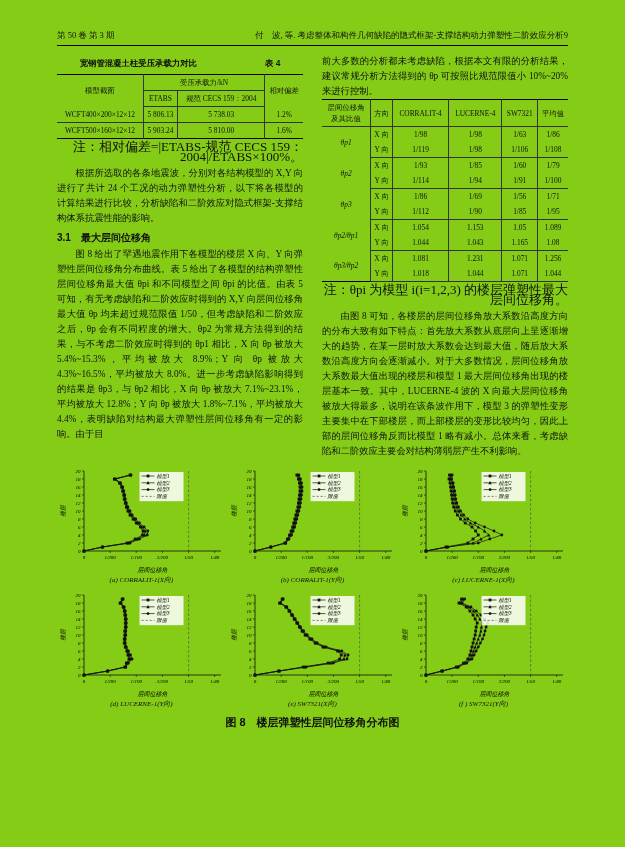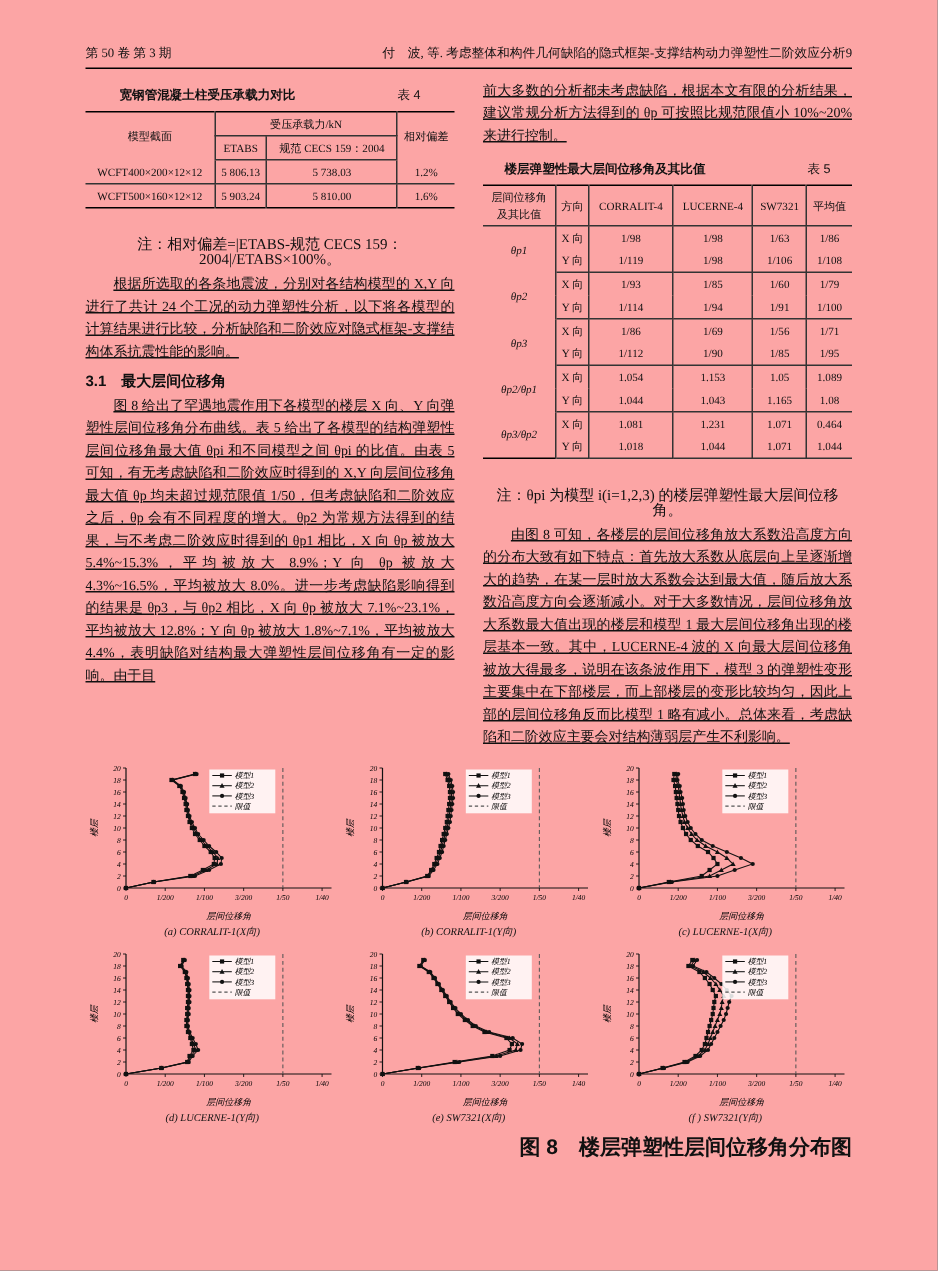--- a/index.html
+++ b/index.html
@@ -1,55 +1,55 @@
 <!DOCTYPE html>
 <html><head>
 <meta charset="utf-8">
 <style>
   html,body{margin:0;padding:0;background:#888;}
   .page{
-    position:relative;width:625px;height:847px;margin:0 auto;background:#fca5a5;
+    position:relative;width:625px;height:847px;margin:0 auto;background:#84cc16;
     font-family:"Liberation Serif","DejaVu Serif",serif;color:#111;overflow:hidden;
   }
   .inner{position:absolute;left:57px;top:30px;width:511px;}
   
   .hdr{display:flex;justify-content:space-between;align-items:baseline;
        font-size:8.5px;border-bottom:0.8px solid #000;padding-bottom:3px;}
   .hdr .c{flex:1;text-align:right;}
   
   .cols{display:flex;gap:19px;margin-top:8px;}
   .col{width:246px;font-size:9.3px;line-height:15px;text-align:justify;}
-  p{margin:0;text-decoration:underline;}
+  p{margin:0;}
   .indent{text-indent:2em;}
   .h-sec{font-family:"Liberation Sans","DejaVu Sans",sans-serif;font-weight:bold;
          font-size:10px;margin:6px 0 4px 0;}
   .h-sub{font-family:"Liberation Sans","DejaVu Sans",sans-serif;font-weight:bold;
          font-size:10px;margin:4px 0 2px 0;}
   
   .tbl-title{display:flex;justify-content:center;gap:28px;align-items:center;
       font-family:"Liberation Sans","DejaVu Sans",sans-serif;font-weight:bold;
       font-size:8.4px;margin:2px 0 3px 0;}
-  .tbl-title .tag{font-weight:normal;margin-left:40px;}
+  .tbl-title .tag{font-weight:bold;margin-left:40px;}
   table.paper{width:100%;border-collapse:collapse;font-size:7.4px;text-align:center;
       border-top:1.2px solid #000;border-bottom:1.2px solid #000;line-height:11px;}
   table.paper td,table.paper th{font-weight:normal;padding:2px 1px;
       border-left:0.6px solid #333;border-right:0.6px solid #333;}
   table.paper tr>*:first-child{border-left:none;}
   table.paper tr>*:last-child{border-right:none;}
   table.paper tr.rule>*{border-bottom:0.6px solid #333;}
-  .tbl-note{font-size:10px;line-height:10px;margin:20px 0 4px 0;text-align:center;}
+  .tbl-note{font-size:13px;line-height:10px;margin:3px 0 4px 0;text-align:right;}
   
   .figure{margin-top:6px;}
   #figure-grid{display:grid;grid-template-columns:repeat(3,1fr);column-gap:2px;row-gap:4px;
       justify-items:center;font-style:italic;}
   .fig-cell{display:flex;flex-direction:column;align-items:center;}
   .fig-cap{font-size:7px;margin-top:0px;text-align:center;}
   svg{font-family:"Liberation Serif","DejaVu Serif",serif;}
   .fig-main-cap{font-family:"Liberation Sans","DejaVu Sans",sans-serif;font-weight:bold;
-      font-size:14px;text-align:right;margin-top:6px;}
+      font-size:11px;text-align:center;margin-top:6px;}
 </style>
 </head>
 <body>
 
 <div class="page">
   <div class="inner">
 
     <div class="hdr">
       <span>第 50 卷 第 3 期</span>
       <span class="c">付　波, 等. 考虑整体和构件几何缺陷的隐式框架-支撑结构动力弹塑性二阶效应分析</span>
@@ -95,24 +95,20 @@
         <div class="tbl-note">注：相对偏差=|ETABS-规范 CECS 159：2004|/ETABS×100%。</div>
 
         <p class="indent">根据所选取的各条地震波，分别对各结构模型的 X,Y 向进行了共计 24 个工况的动力弹塑性分析，以下将各模型的计算结果进行比较，分析缺陷和二阶效应对隐式框架-支撑结构体系抗震性能的影响。</p>
         <div class="h-sub">3.1　最大层间位移角</div>
         <p class="indent">图 8 给出了罕遇地震作用下各模型的楼层 X 向、Y 向弹塑性层间位移角分布曲线。表 5 给出了各模型的结构弹塑性层间位移角最大值 θpi 和不同模型之间 θpi 的比值。由表 5 可知，有无考虑缺陷和二阶效应时得到的 X,Y 向层间位移角最大值 θp 均未超过规范限值 1/50，但考虑缺陷和二阶效应之后，θp 会有不同程度的增大。θp2 为常规方法得到的结果，与不考虑二阶效应时得到的 θp1 相比，X 向 θp 被放大 5.4%~15.3%，平均被放大 8.9%；Y 向 θp 被放大 4.3%~16.5%，平均被放大 8.0%。进一步考虑缺陷影响得到的结果是 θp3，与 θp2 相比，X 向 θp 被放大 7.1%~23.1%，平均被放大 12.8%；Y 向 θp 被放大 1.8%~7.1%，平均被放大 4.4%，表明缺陷对结构最大弹塑性层间位移角有一定的影响。由于目</p>
       </div>
 
       <div class="col">
         <p>前大多数的分析都未考虑缺陷，根据本文有限的分析结果，建议常规分析方法得到的 θp 可按照比规范限值小 10%~20% 来进行控制。</p>
 
-        <div class="tbl-title" style="margin-top:6px">
-          <span>楼层弹塑性最大层间位移角及其比值</span>
-          <span class="tag">表 5</span>
-        </div>
 
         <table class="paper" id="table5">
           <thead>
               <tr class="rule" id="table5-head">
                 <th>层间位移角<br>及其比值</th>
                 <th>方向</th>
                 <th>CORRALIT-4</th>
                 <th>LUCERNE-4</th>
                 <th>SW7321</th>
                 <th>平均值</th>
@@ -178,21 +174,21 @@
                 <td>1.043</td>
                 <td>1.165</td>
                 <td>1.08</td>
               </tr>
               <tr>
                 <td rowspan="2"><i>θp3/θp2</i></td>
                 <td>X 向</td>
                 <td>1.081</td>
                 <td>1.231</td>
                 <td>1.071</td>
-                <td>0.464</td>
+                <td>1.256</td>
               </tr>
               <tr class="rule">
                 <td>Y 向</td>
                 <td>1.018</td>
                 <td>1.044</td>
                 <td>1.071</td>
                 <td>1.044</td>
               </tr>
             </tbody>
         </table>

